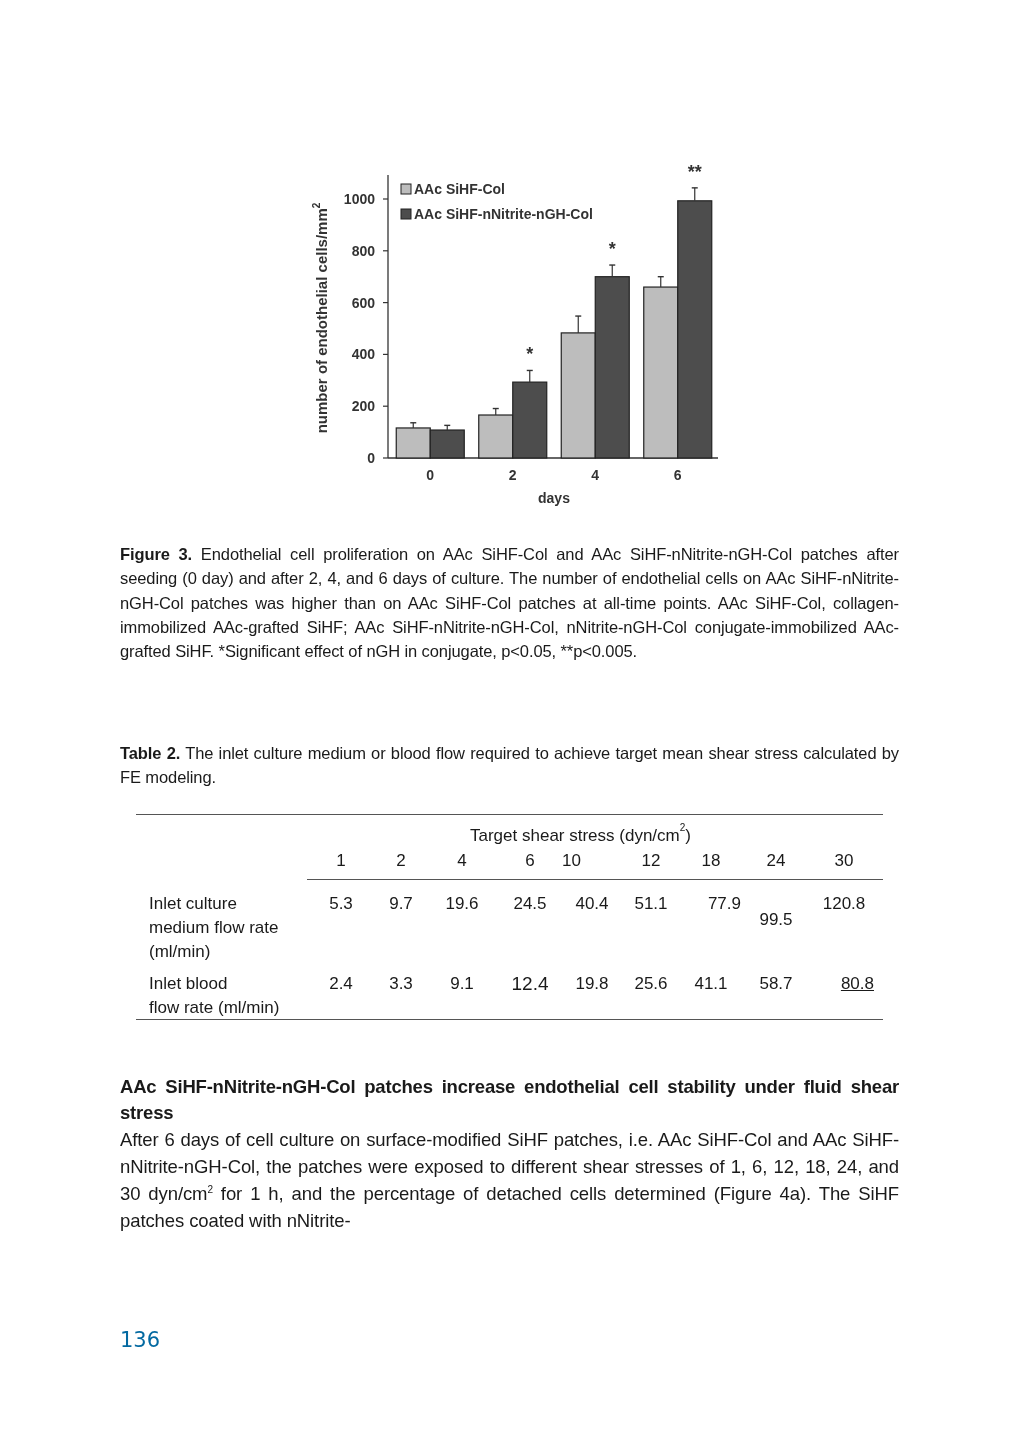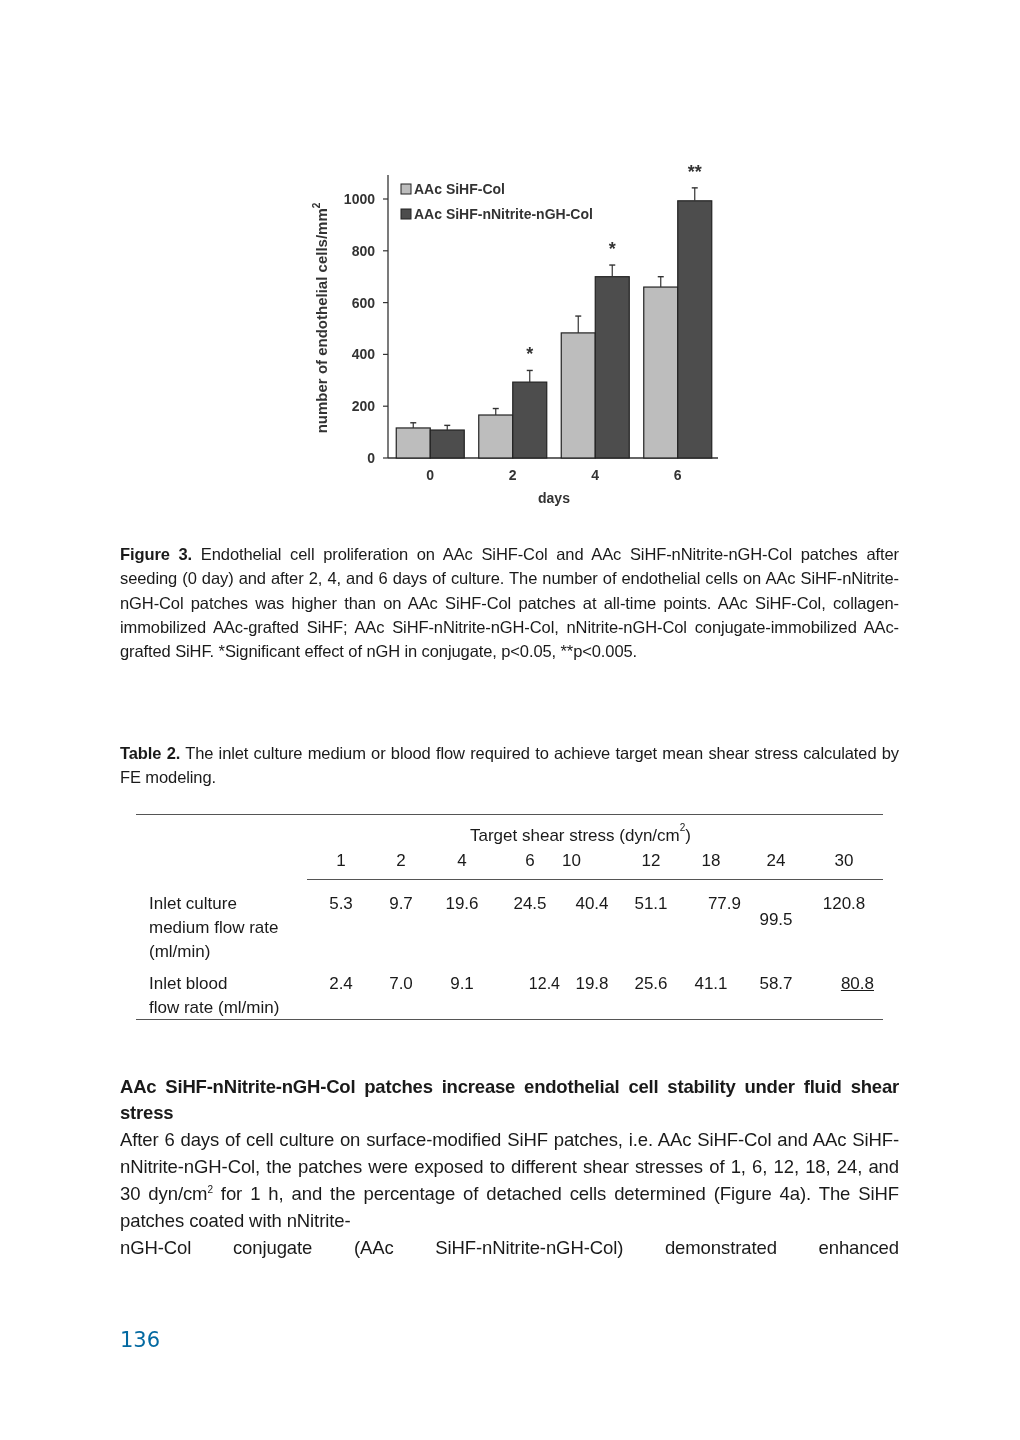--- a/index.html
+++ b/index.html
@@ -127,31 +127,30 @@
       <div class="abs" style="left: 426px; width: 60px; top: 78px; text-align: center; font-size: 17px; line-height: 24px;">40.4</div>
       <div class="abs" style="left: 485px; width: 60px; top: 78px; text-align: center; font-size: 17px; line-height: 24px;">51.1</div>
       <div class="abs" style="left: 545px; width: 60px; top: 78px; text-align: right; font-size: 17px; line-height: 24px;">77.9</div>
       <div class="abs" style="left: 610px; width: 60px; top: 78px; text-align: center; font-size: 17px; line-height: 24px; margin-top: 16px;">99.5</div>
       <div class="abs" style="left: 678px; width: 60px; top: 78px; text-align: center; font-size: 17px; line-height: 24px;">120.8</div>
       <div class="abs" style="left: 13px; top: 158px; font-size: 17px; line-height: 24px;">
         <div>Inlet blood</div>
         <div>flow rate (ml/min)</div>
       </div>
       <div class="abs" style="left: 175px; width: 60px; top: 158px; text-align: center; font-size: 17px; line-height: 24px;">2.4</div>
-      <div class="abs" style="left: 235px; width: 60px; top: 158px; text-align: center; font-size: 17px; line-height: 24px;">7.0</div>
+      <div class="abs" style="left: 235px; width: 60px; top: 158px; text-align: center; font-size: 17px; line-height: 24px;">3.3</div>
       <div class="abs" style="left: 296px; width: 60px; top: 158px; text-align: center; font-size: 17px; line-height: 24px;">9.1</div>
-      <div class="abs" style="left: 364px; width: 60px; top: 158px; text-align: right; font-size: 16px; line-height: 24px;">12.4</div>
+      <div class="abs" style="left: 364px; width: 60px; top: 158px; text-align: center; font-size: 19px; line-height: 24px;">12.4</div>
       <div class="abs" style="left: 426px; width: 60px; top: 158px; text-align: center; font-size: 17px; line-height: 24px;">19.8</div>
       <div class="abs" style="left: 485px; width: 60px; top: 158px; text-align: center; font-size: 17px; line-height: 24px;">25.6</div>
       <div class="abs" style="left: 545px; width: 60px; top: 158px; text-align: center; font-size: 17px; line-height: 24px;">41.1</div>
       <div class="abs" style="left: 610px; width: 60px; top: 158px; text-align: center; font-size: 17px; line-height: 24px;">58.7</div>
       <div class="abs" style="left: 678px; width: 60px; top: 158px; text-align: right; font-size: 17px; line-height: 24px; text-decoration: underline;">80.8</div>
     </div>
 </div>
 
 <div class="heading" style="top:1074px;">AAc SiHF-nNitrite-nGH-Col patches increase endothelial cell stability under fluid shear stress</div>
 
 <div class="body-text" style="top:1126px;">
   <span>After 6 days of cell culture on surface-modified SiHF patches, i.e. AAc SiHF-Col and AAc SiHF-nNitrite-nGH-Col, the patches were exposed to different shear stresses of 1, 6, 12, 18, 24, and 30 dyn/cm</span><sup>2</sup><span> for 1 h, and the percentage of detached cells determined (Figure 4a). The SiHF patches coated with nNitrite-</span>
-  <span class="last-line">nGH-Col conjugate (AAc SiHF-nNitrite-nGH-Col) demonstrated enhanced</span>
 </div>
 
 <div class="abs page-num">136</div>
 
 </body></html>

